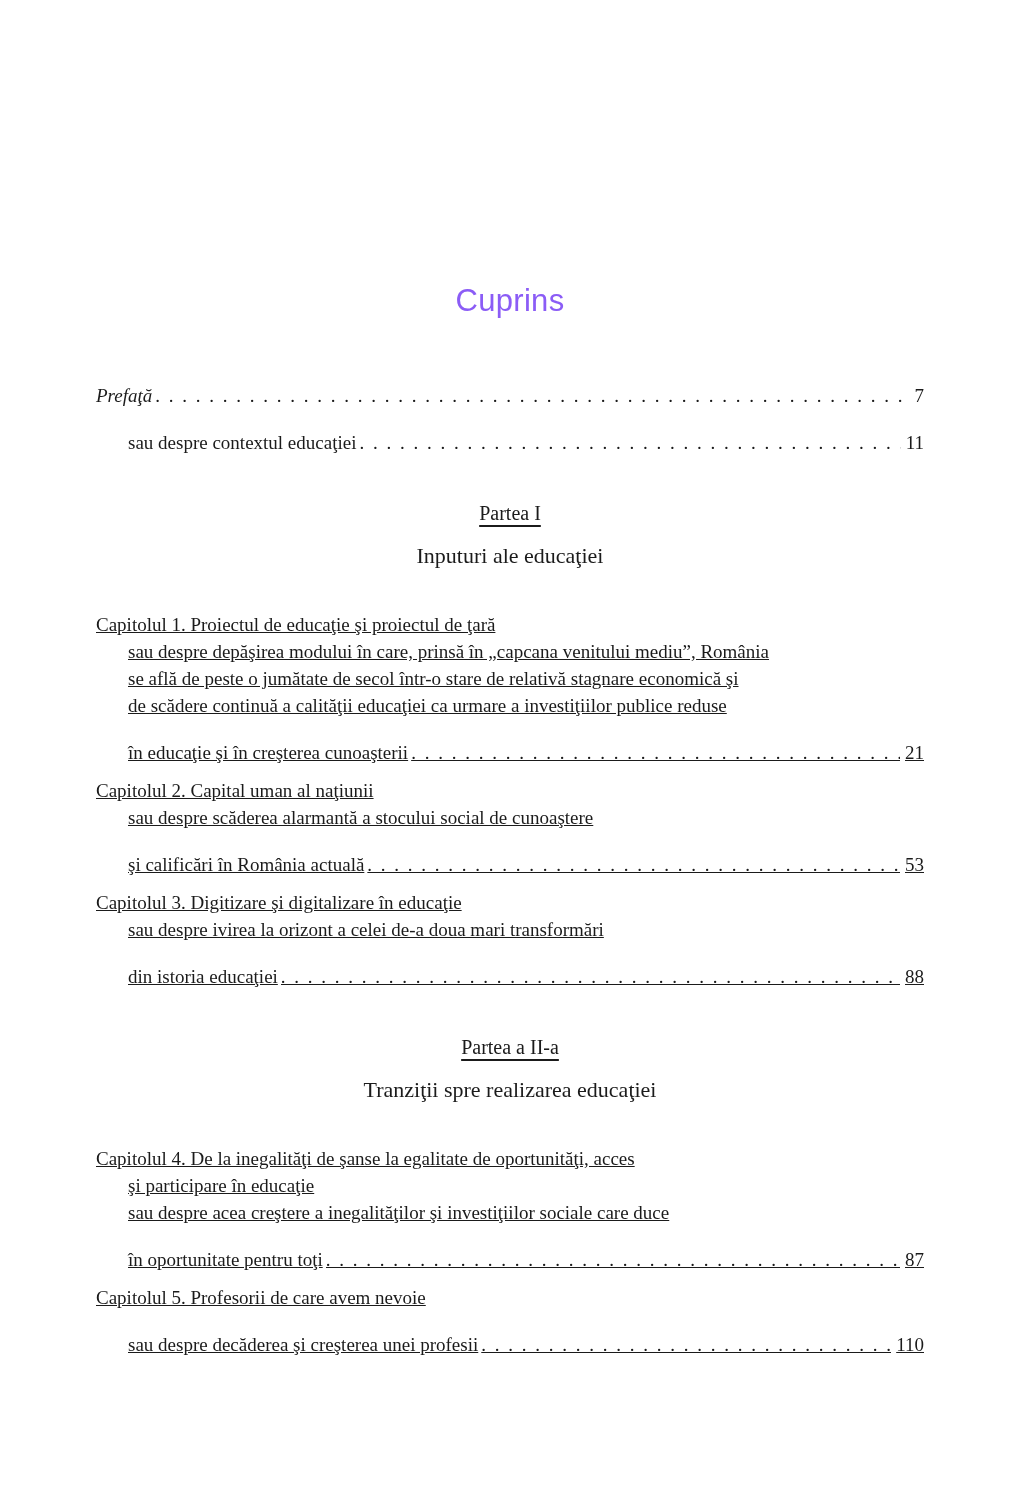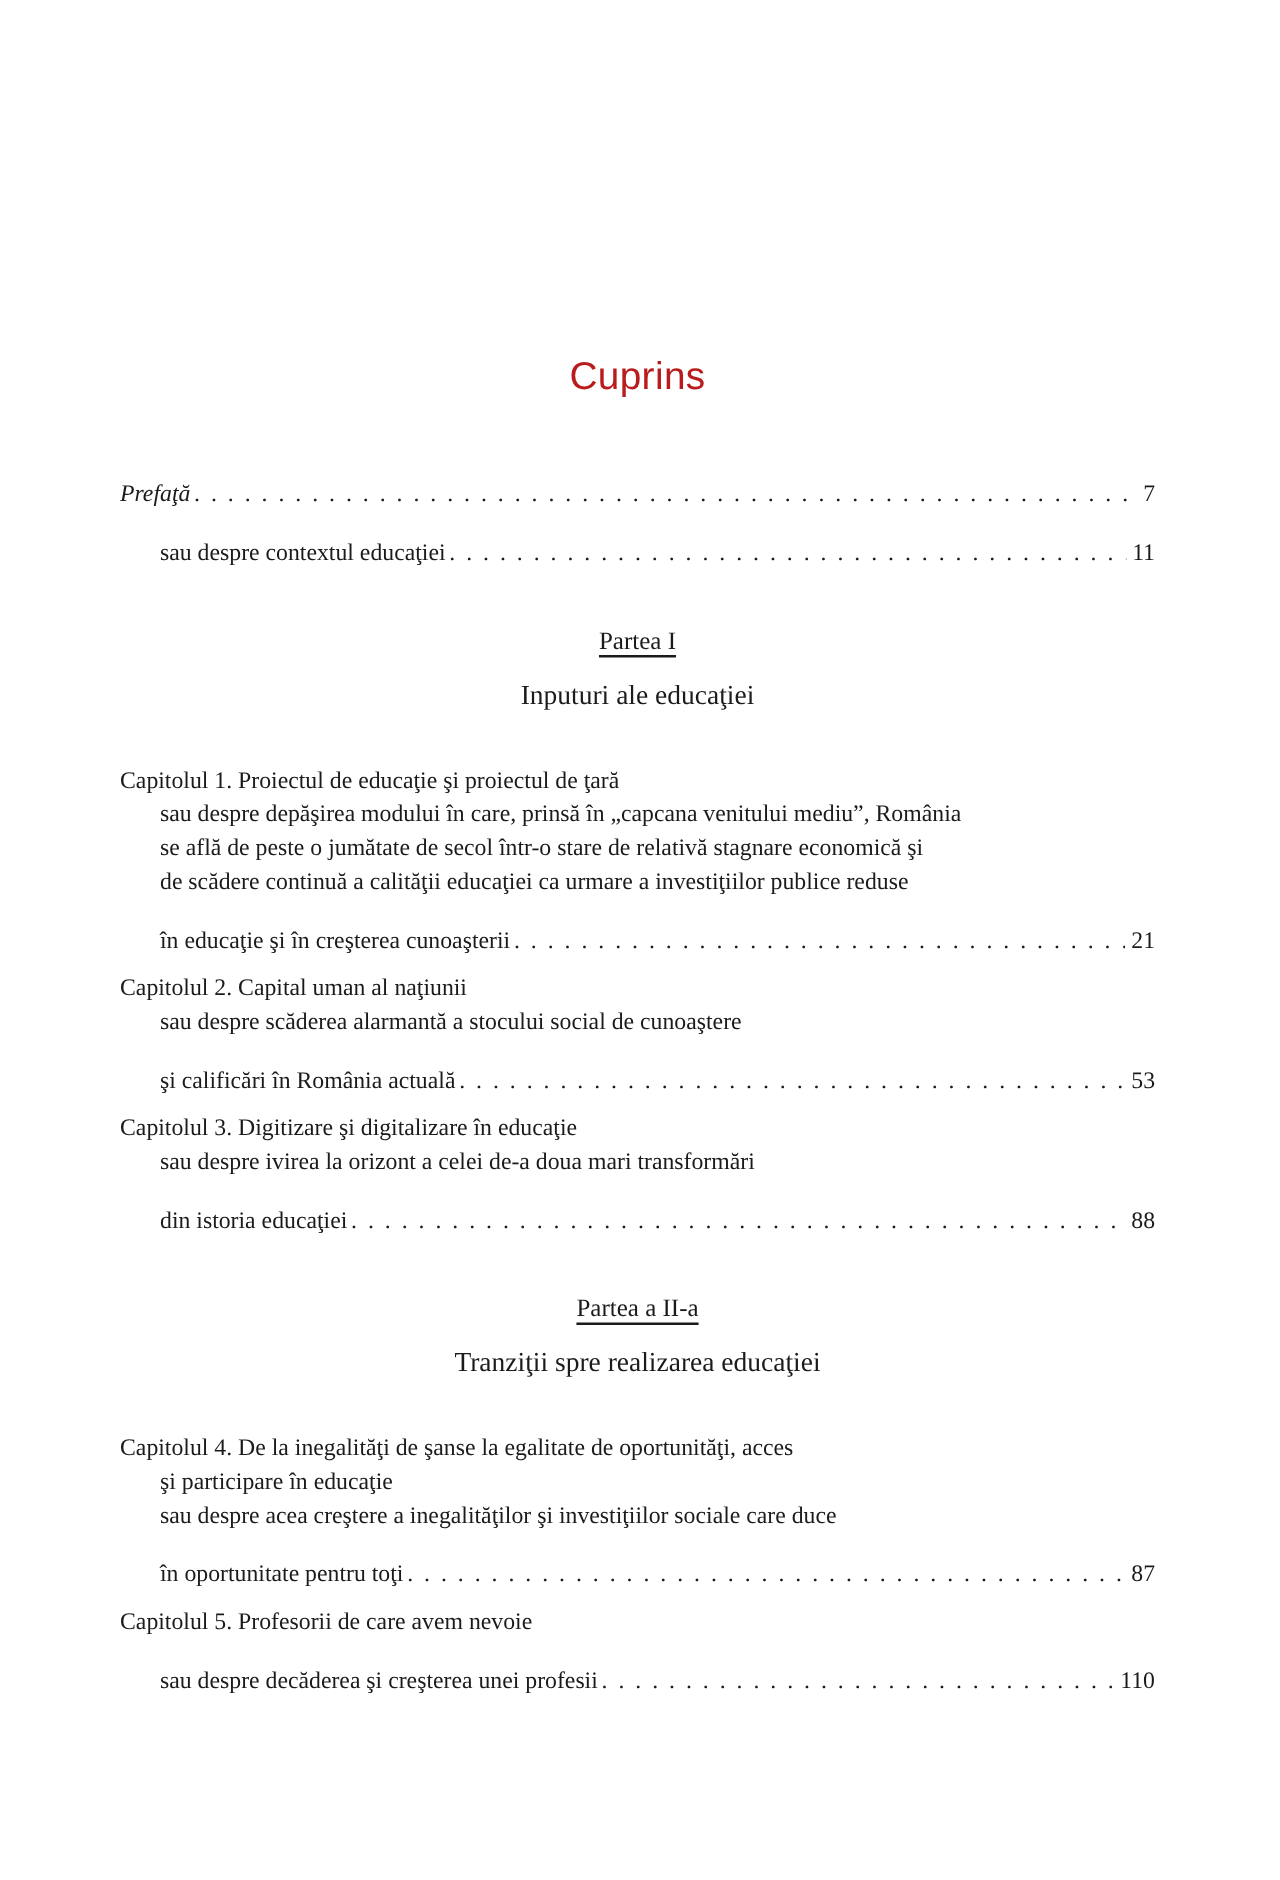--- a/index.html
+++ b/index.html
@@ -19,35 +19,35 @@
     line-height: 27px;
     color: #1b1b1b;
   }
   .title {
     font-family: "Liberation Sans", sans-serif;
     font-size: 31px;
     font-weight: 500;
     letter-spacing: 0.3px;
     text-align: center;
     margin: 0 0 68px 0;
-    color: #b91c1c;
+    color: #8b5cf6;
   }
   .toc-line { display: flex; align-items: baseline; margin-top: 20px; }
   .leader {
     flex: 1 1 0;
     min-width: 0;
     overflow: hidden;
     white-space: nowrap;
     letter-spacing: 2px;
     margin-left: 3px;
   }
   .pagenum { white-space: nowrap; padding-left: 5px; }
   .ind { padding-left: 32px; align-items: center; }
   .entry { margin-bottom: 13px; }
-  .chapter { margin-bottom: 11px; }
+  .chapter { margin-bottom: 11px; text-decoration: underline; }
   .it { font-style: italic; }
   .part-heading {
     font-size: 20px;
     font-weight: normal;
     text-align: center;
     margin: 44px 0 15px 0;
   }
   .ul { text-decoration: underline; text-underline-offset: 5px; text-align: center; }
   .part-sub {
     font-size: 22px;

